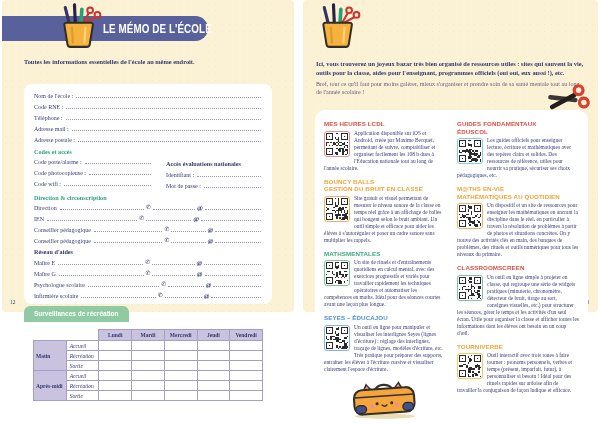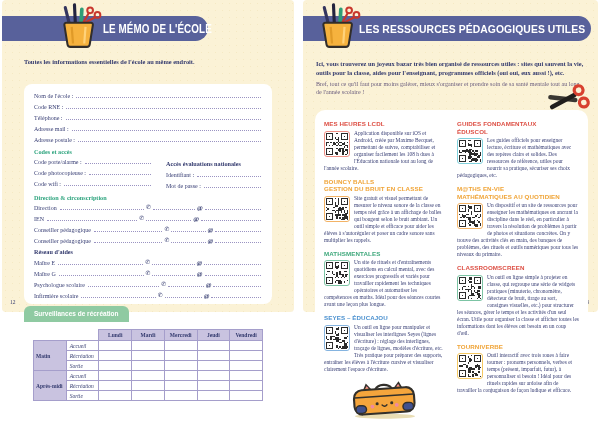--- a/index.html
+++ b/index.html
@@ -296,23 +296,20 @@
               <td class="c"></td>
         </tr>
       </tbody>
         </table>
     </div>
 
     <div class="pnum pnum-l">12</div>
   </div>
 
   <div class="page page-right">
-    <div class="band band-r">
-      <span class="btitle btitle-r">LES RESSOURCES PÉDAGOGIQUES UTILES</span>
-    </div>
     <div class="cup cup-r cup-slot">
 <svg viewBox="0 0 54 50" width="100%" height="100%">
   <line x1="16" y1="25" x2="11" y2="5" stroke="#34355e" stroke-width="3.4" stroke-linecap="round"></line>
   <line x1="22" y1="24" x2="21" y2="2" stroke="#23243f" stroke-width="3.4" stroke-linecap="round"></line>
   <line x1="28" y1="24" x2="29" y2="7" stroke="#2f9e77" stroke-width="4" stroke-linecap="round"></line>
   <g stroke="#c8372d" stroke-width="2.2" fill="none" stroke-linecap="round">
     <circle cx="38" cy="8" r="3.1"></circle>
             <circle cx="46" cy="13" r="3.1"></circle>
     <line x1="36.5" y1="11" x2="29.5" y2="23"></line>
             <line x1="43.5" y1="15.5" x2="29.5" y2="23"></line>

